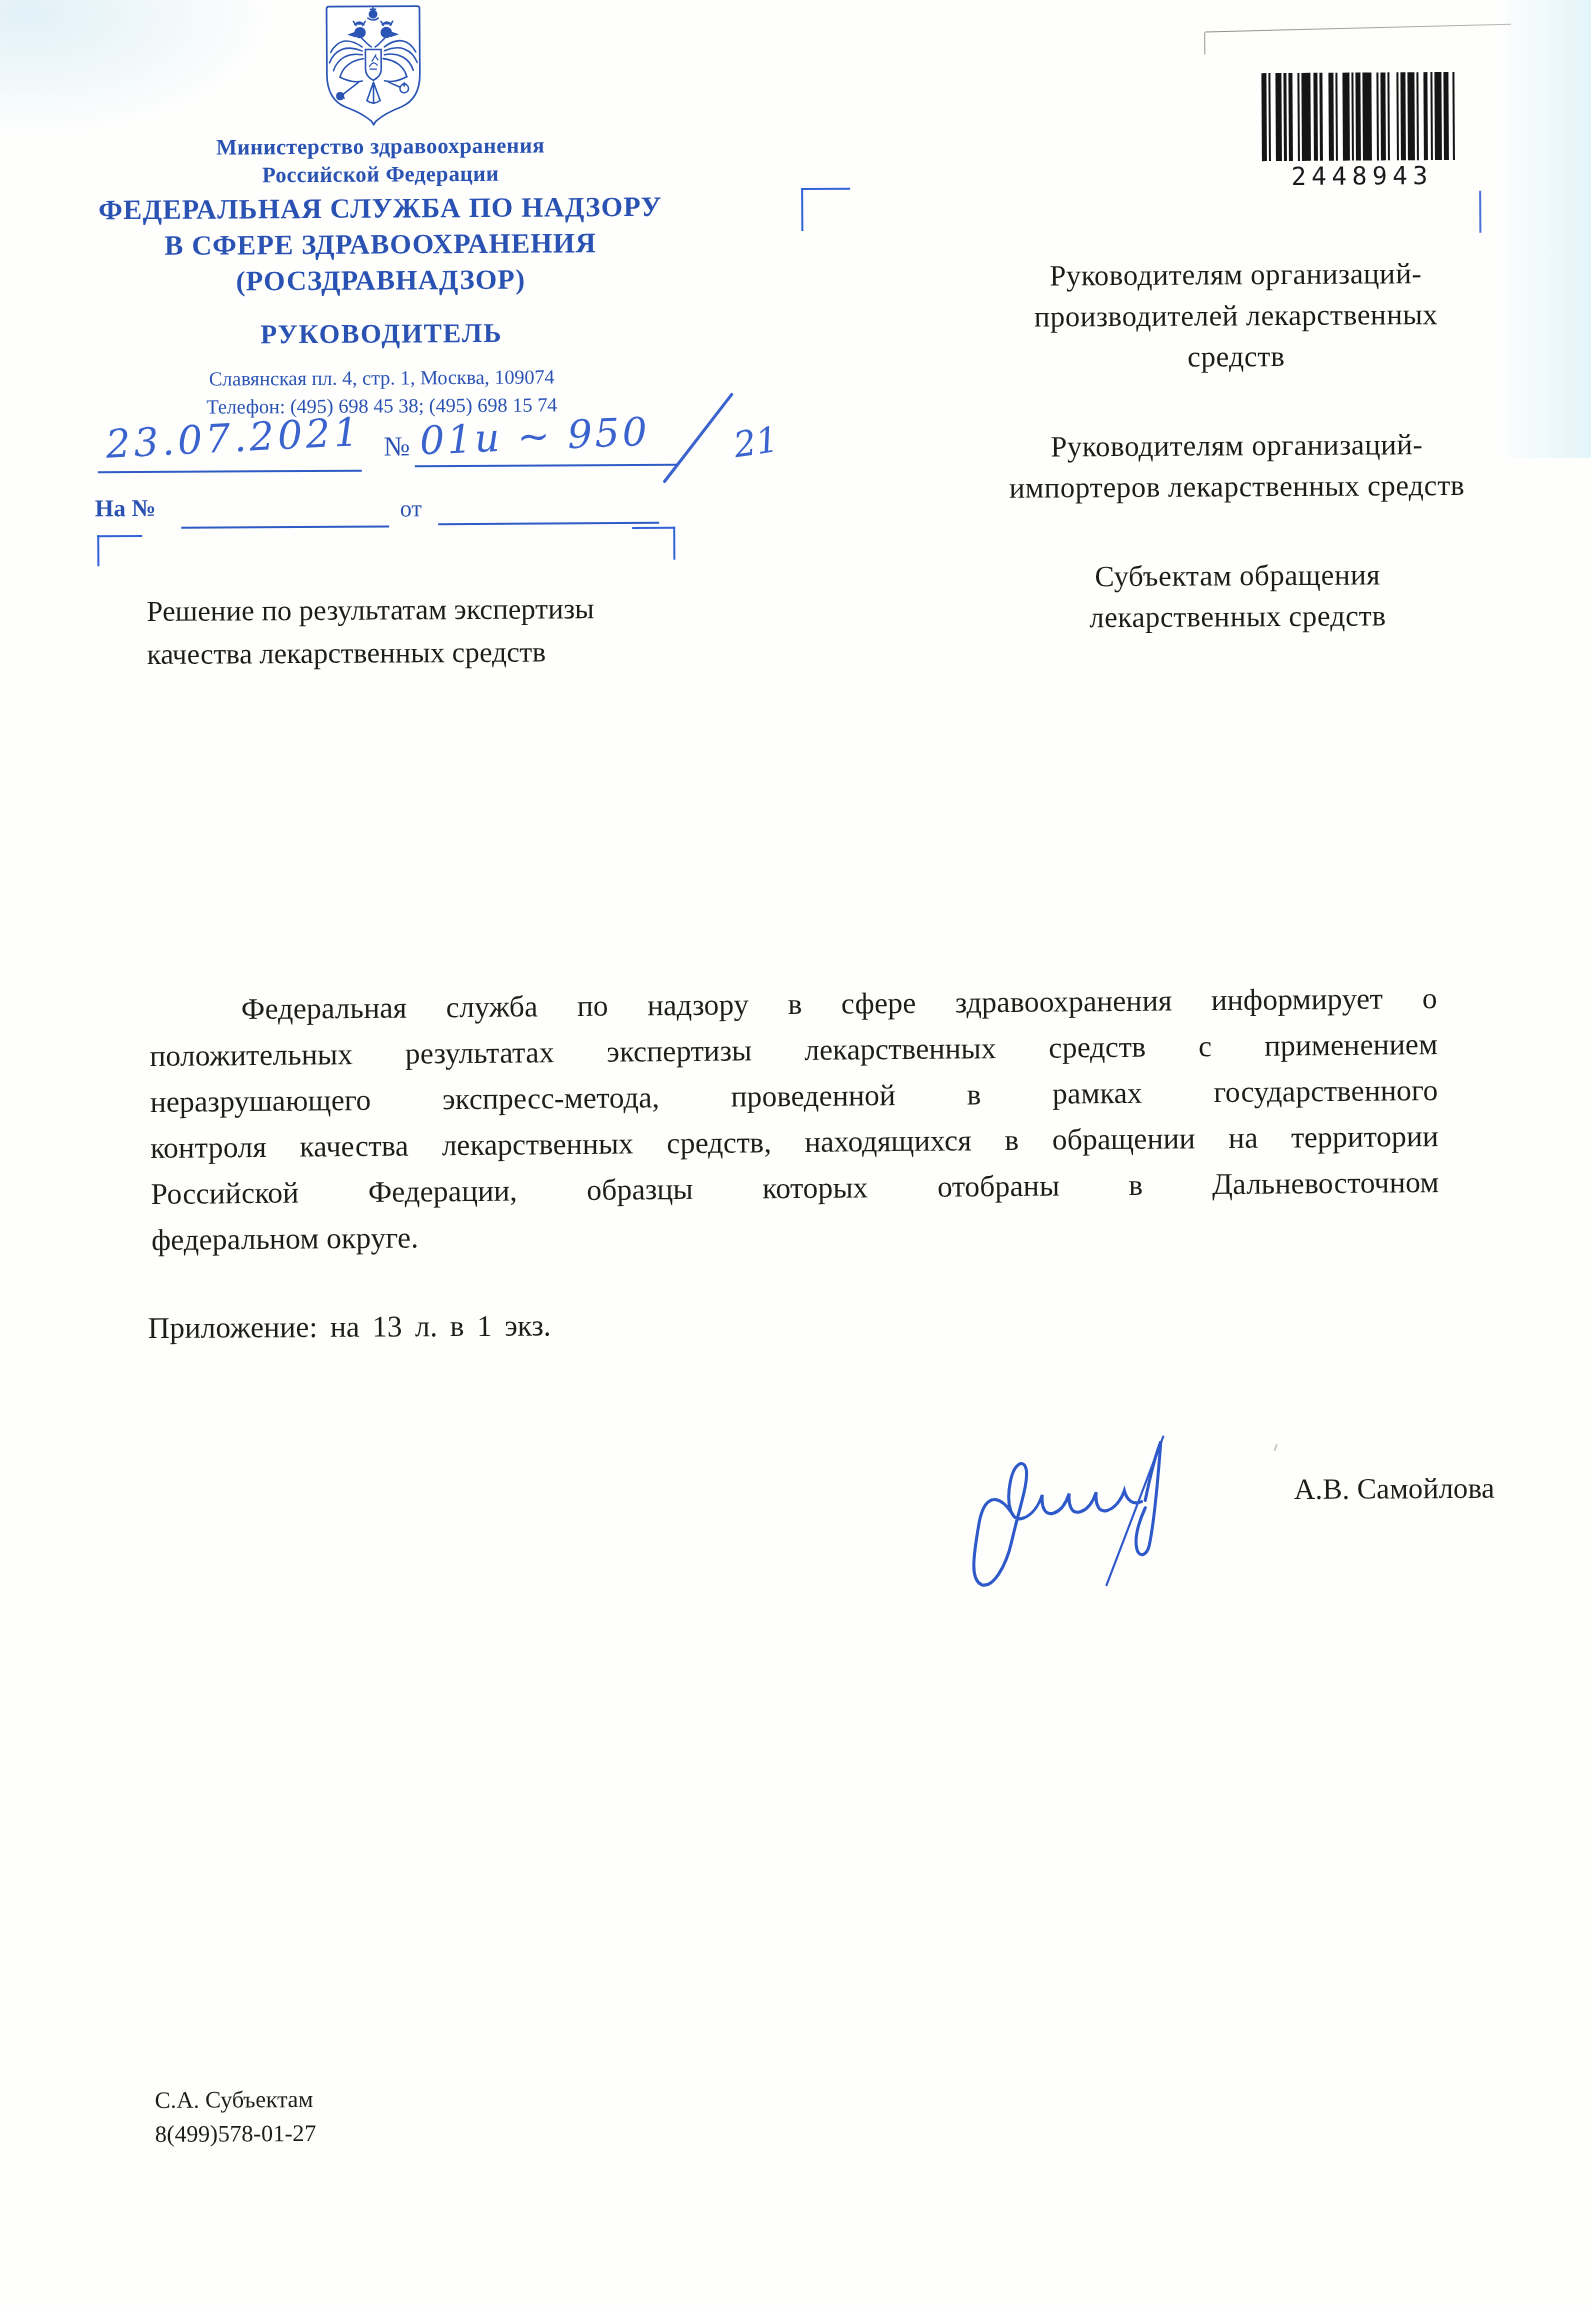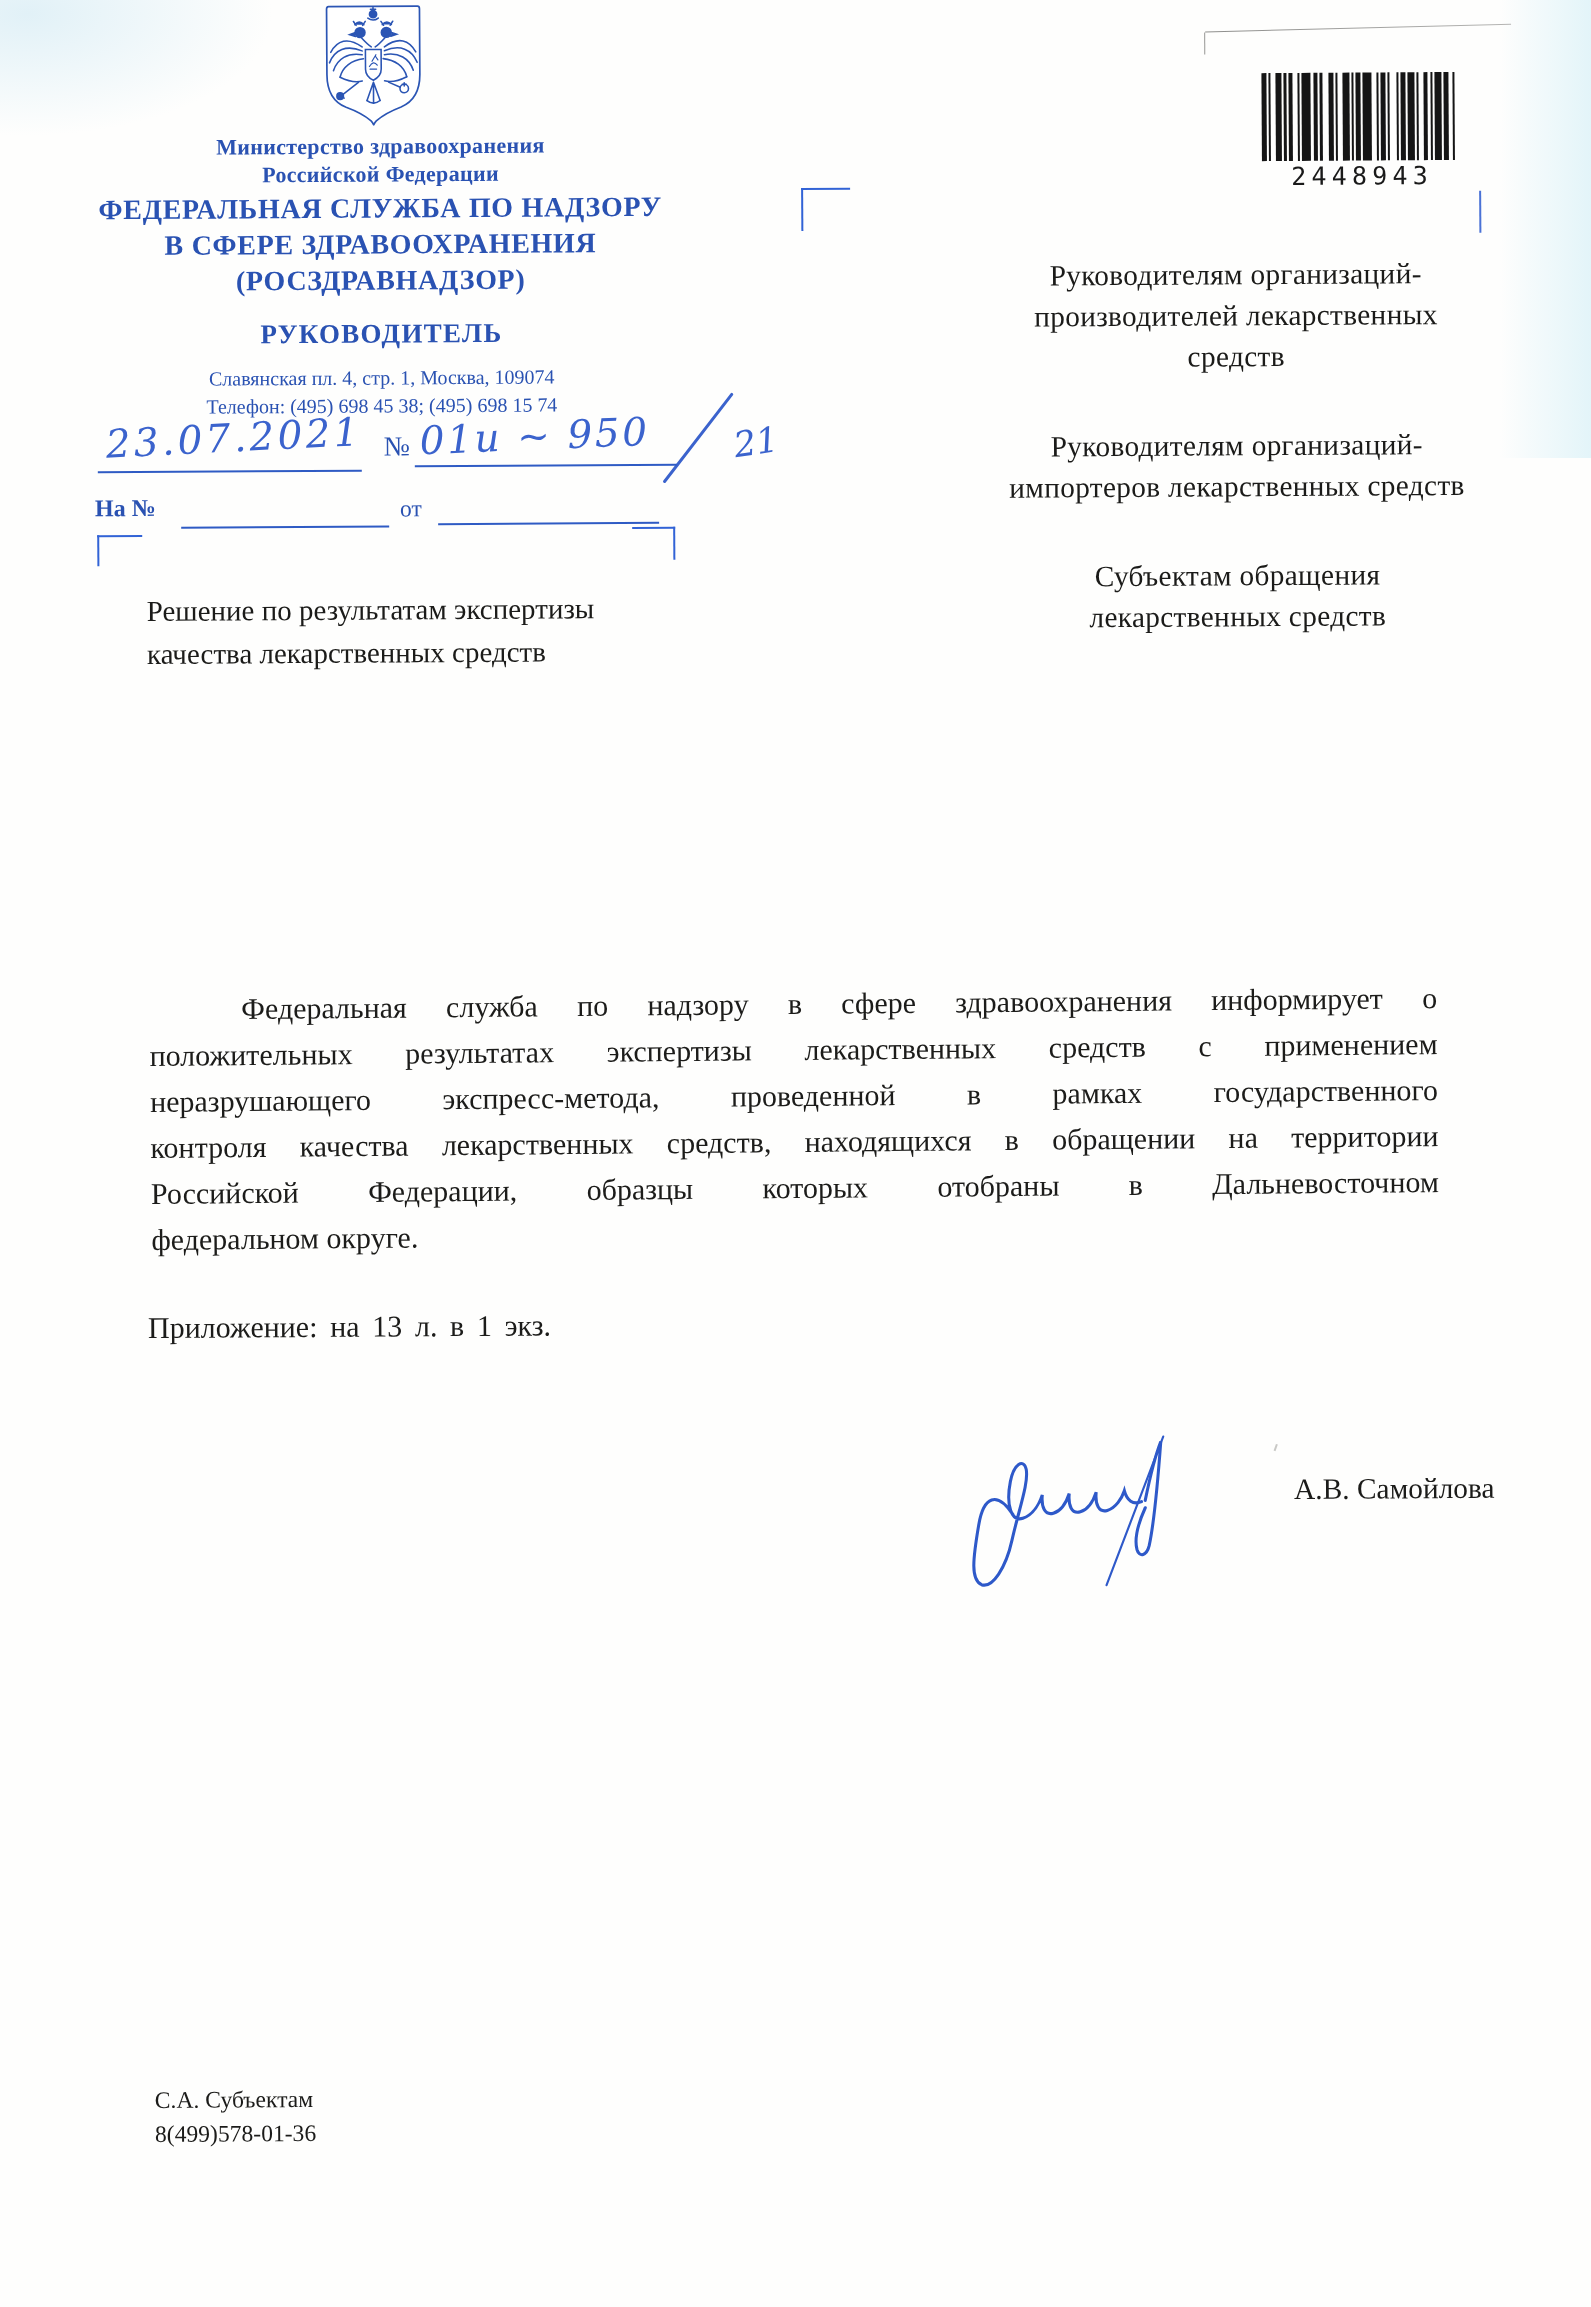--- a/index.html
+++ b/index.html
@@ -253,18 +253,18 @@
         <path d="M96 210 C70 170 48 180 40 226 C30 282 26 316 44 324 C62 330 84 296 94 252 C106 200 122 158 118 136 C114 118 98 126 92 156 C84 196 94 222 112 216 C130 210 140 190 144 178 C142 198 148 212 162 208 C176 204 184 188 188 176 C186 196 192 210 206 206 C220 202 228 186 232 174 C230 194 236 208 250 204 C264 200 274 184 278 172 C282 188 292 196 306 190"></path>
         <path d="M312 188 C320 150 330 112 338 92 C334 142 326 226 318 262 C314 278 302 282 298 268 C294 252 300 226 312 200"></path>
         <path d="M342 84 L248 326" stroke-width="3.5"></path>
       </g>
     </svg>
     <div class="abs signer-name">А.В. Самойлова</div>
     <div class="abs speck"></div>
 
     <div class="abs executor">
       <div>С.А. Субъектам</div>
-      <div>8(499)578-01-36</div>
+      <div>8(499)578-01-27</div>
     </div>
 
   </div>
 </div>
 
 
 </body></html>

